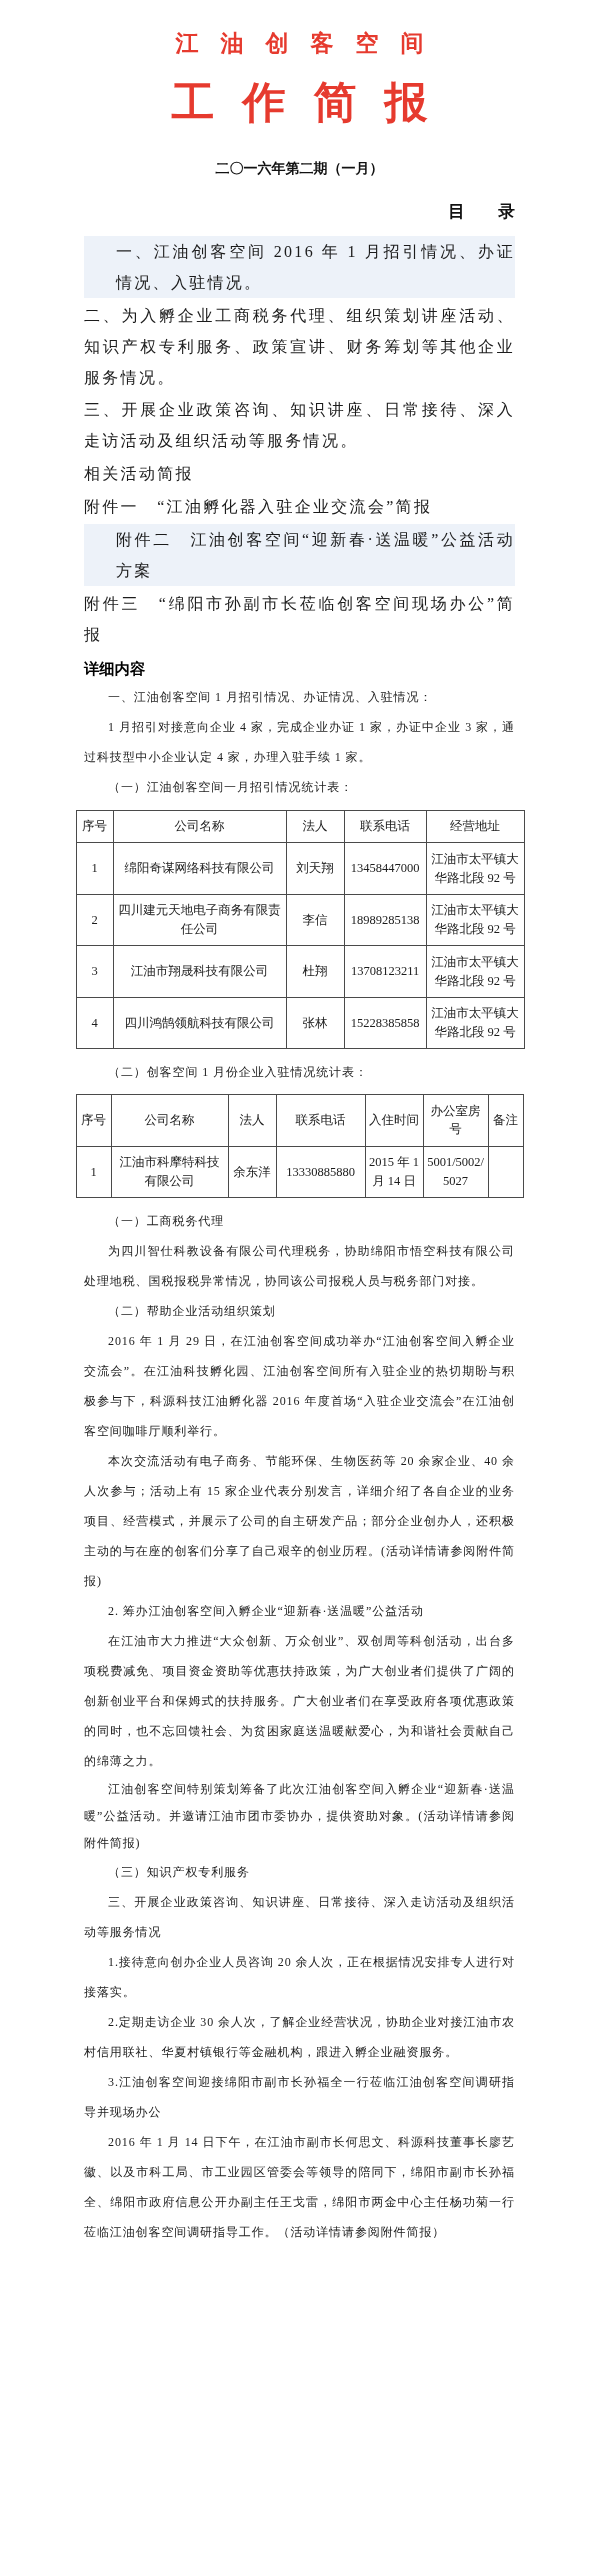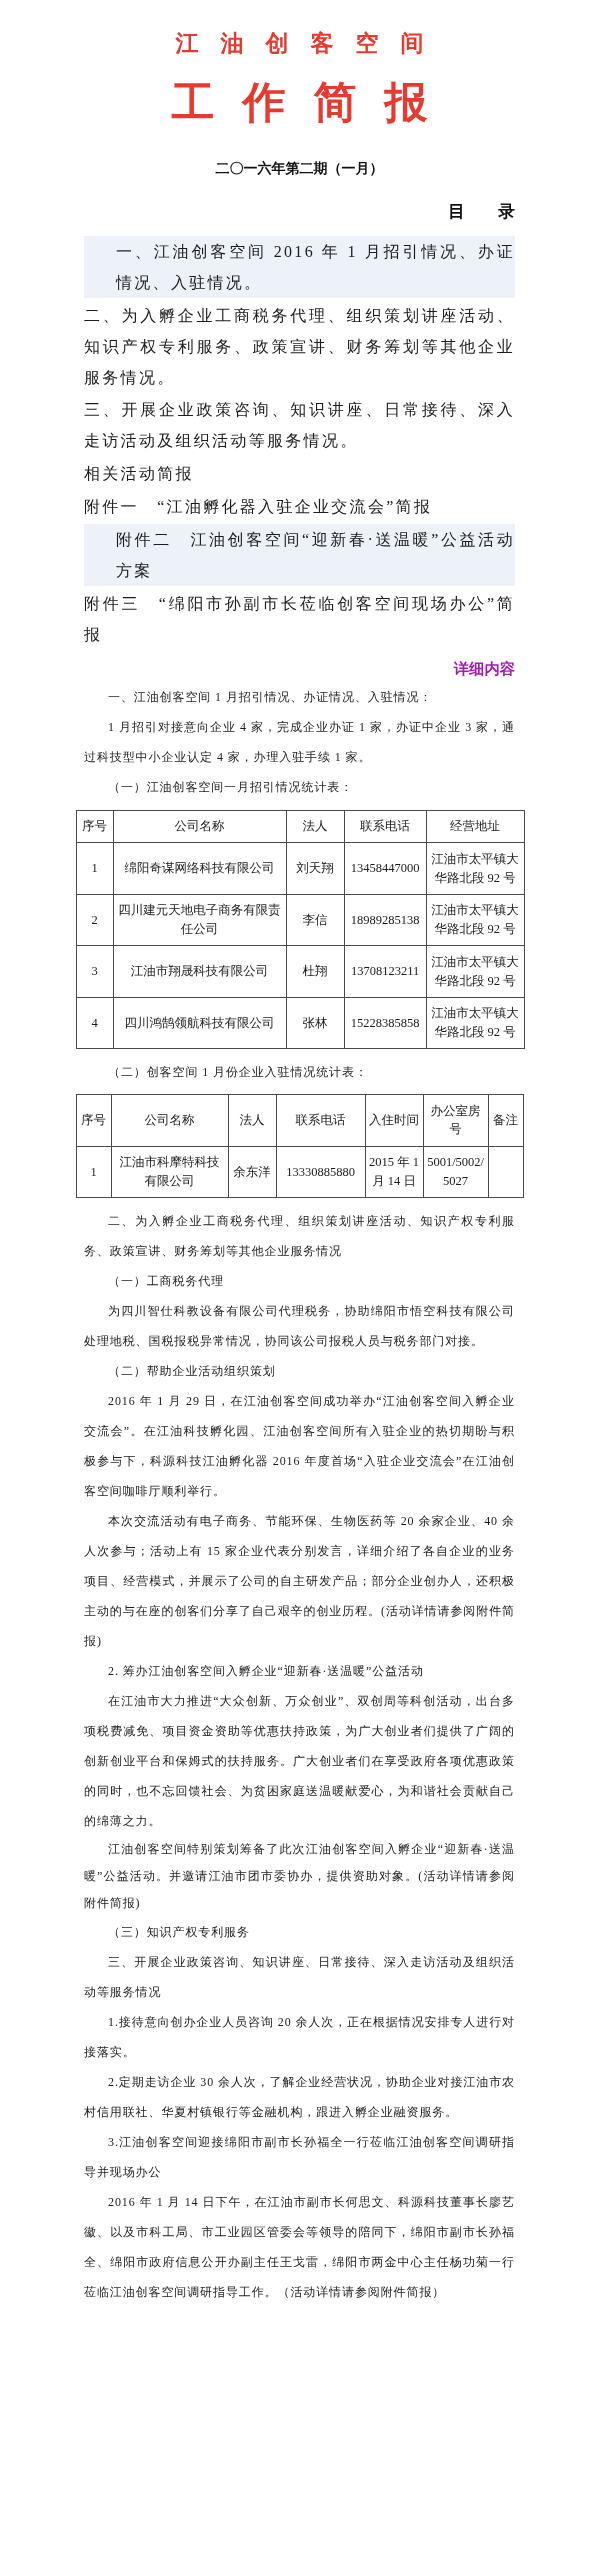--- a/index.html
+++ b/index.html
@@ -39,21 +39,21 @@
   
   .toc-heading{
     font-family:"Liberation Sans","DejaVu Sans",sans-serif;
     font-weight:bold;font-size:16.7px;text-align:right;margin:22px 0 13px 0;color:#111;
   }
   .toc-item{font-size:16px;line-height:31px;letter-spacing:2.3px;margin:1.9px 0;text-align:justify;}
   .hl{background:#edf2f9;padding-left:32px;}
   
   .details-heading{
     font-family:"Liberation Sans","DejaVu Sans",sans-serif;
-    font-weight:bold;font-size:15.3px;margin:9.3px 0 1.9px 0;color:#a21caf;text-align:right;
+    font-weight:bold;font-size:15.3px;margin:9.3px 0 1.9px 0;color:#000000;
   }
   .para{
     font-size:12px;line-height:30px;letter-spacing:0.9px;
     text-align:justify;text-indent:2em;margin:0;
   }
   .tight{line-height:27px;}
   
   table{border-collapse:collapse;table-layout:fixed;width:448px;margin:7.4px 0 7.4px -8.4px;}
   th,td{
     border:0.9px solid #4a4a4a;font-weight:normal;font-size:12.5px;
@@ -166,21 +166,20 @@
         <td>13330885880</td>
         <td>2015 年 1 月 14 日</td>
         <td>5001/5002/5027</td>
         <td></td>
       </tr>
     </tbody>
       </table>
   </div>
 
   <div>
-    <p class="para">二、为入孵企业工商税务代理、组织策划讲座活动、知识产权专利服务、政策宣讲、财务筹划等其他企业服务情况</p>
     <p class="para">（一）工商税务代理</p>
     <p class="para">为四川智仕科教设备有限公司代理税务，协助绵阳市悟空科技有限公司处理地税、国税报税异常情况，协同该公司报税人员与税务部门对接。</p>
     <p class="para">（二）帮助企业活动组织策划</p>
     <p class="para">2016 年 1 月 29 日，在江油创客空间成功举办“江油创客空间入孵企业交流会”。在江油科技孵化园、江油创客空间所有入驻企业的热切期盼与积极参与下，科源科技江油孵化器 2016 年度首场“入驻企业交流会”在江油创客空间咖啡厅顺利举行。</p>
     <p class="para">本次交流活动有电子商务、节能环保、生物医药等 20 余家企业、40 余人次参与；活动上有 15 家企业代表分别发言，详细介绍了各自企业的业务项目、经营模式，并展示了公司的自主研发产品；部分企业创办人，还积极主动的与在座的创客们分享了自己艰辛的创业历程。(活动详情请参阅附件简报)</p>
     <p class="para">2. 筹办江油创客空间入孵企业“迎新春·送温暖”公益活动</p>
     <p class="para">在江油市大力推进“大众创新、万众创业”、双创周等科创活动，出台多项税费减免、项目资金资助等优惠扶持政策，为广大创业者们提供了广阔的创新创业平台和保姆式的扶持服务。广大创业者们在享受政府各项优惠政策的同时，也不忘回馈社会、为贫困家庭送温暖献爱心，为和谐社会贡献自己的绵薄之力。</p>
     <p class="para tight">江油创客空间特别策划筹备了此次江油创客空间入孵企业“迎新春·送温暖”公益活动。并邀请江油市团市委协办，提供资助对象。(活动详情请参阅附件简报)</p>
     <p class="para">（三）知识产权专利服务</p>
   </div>

